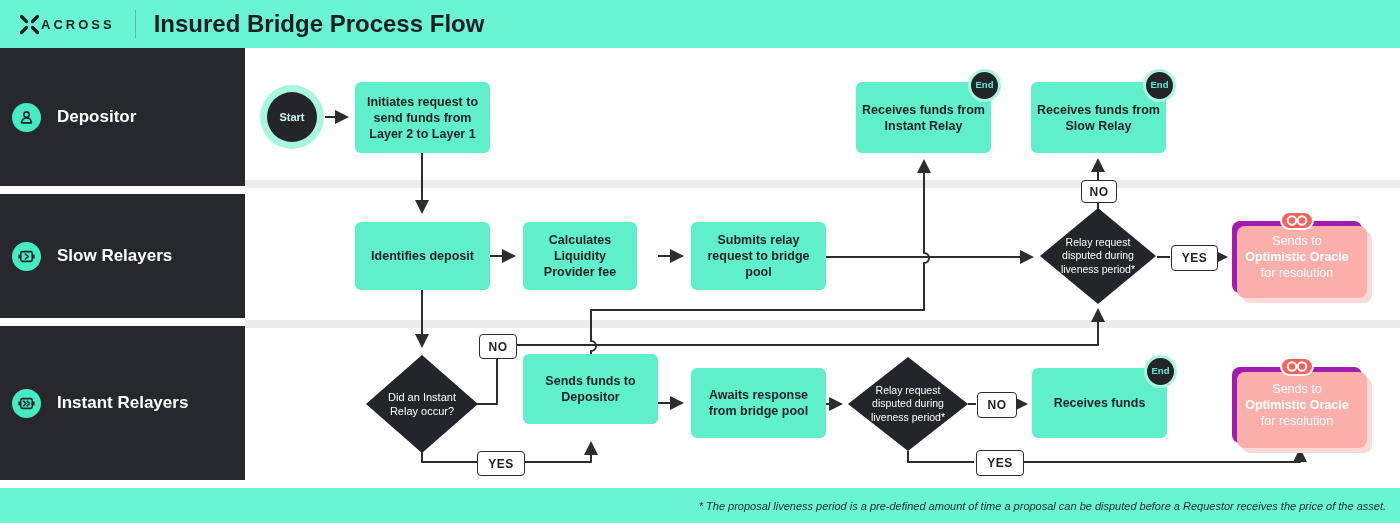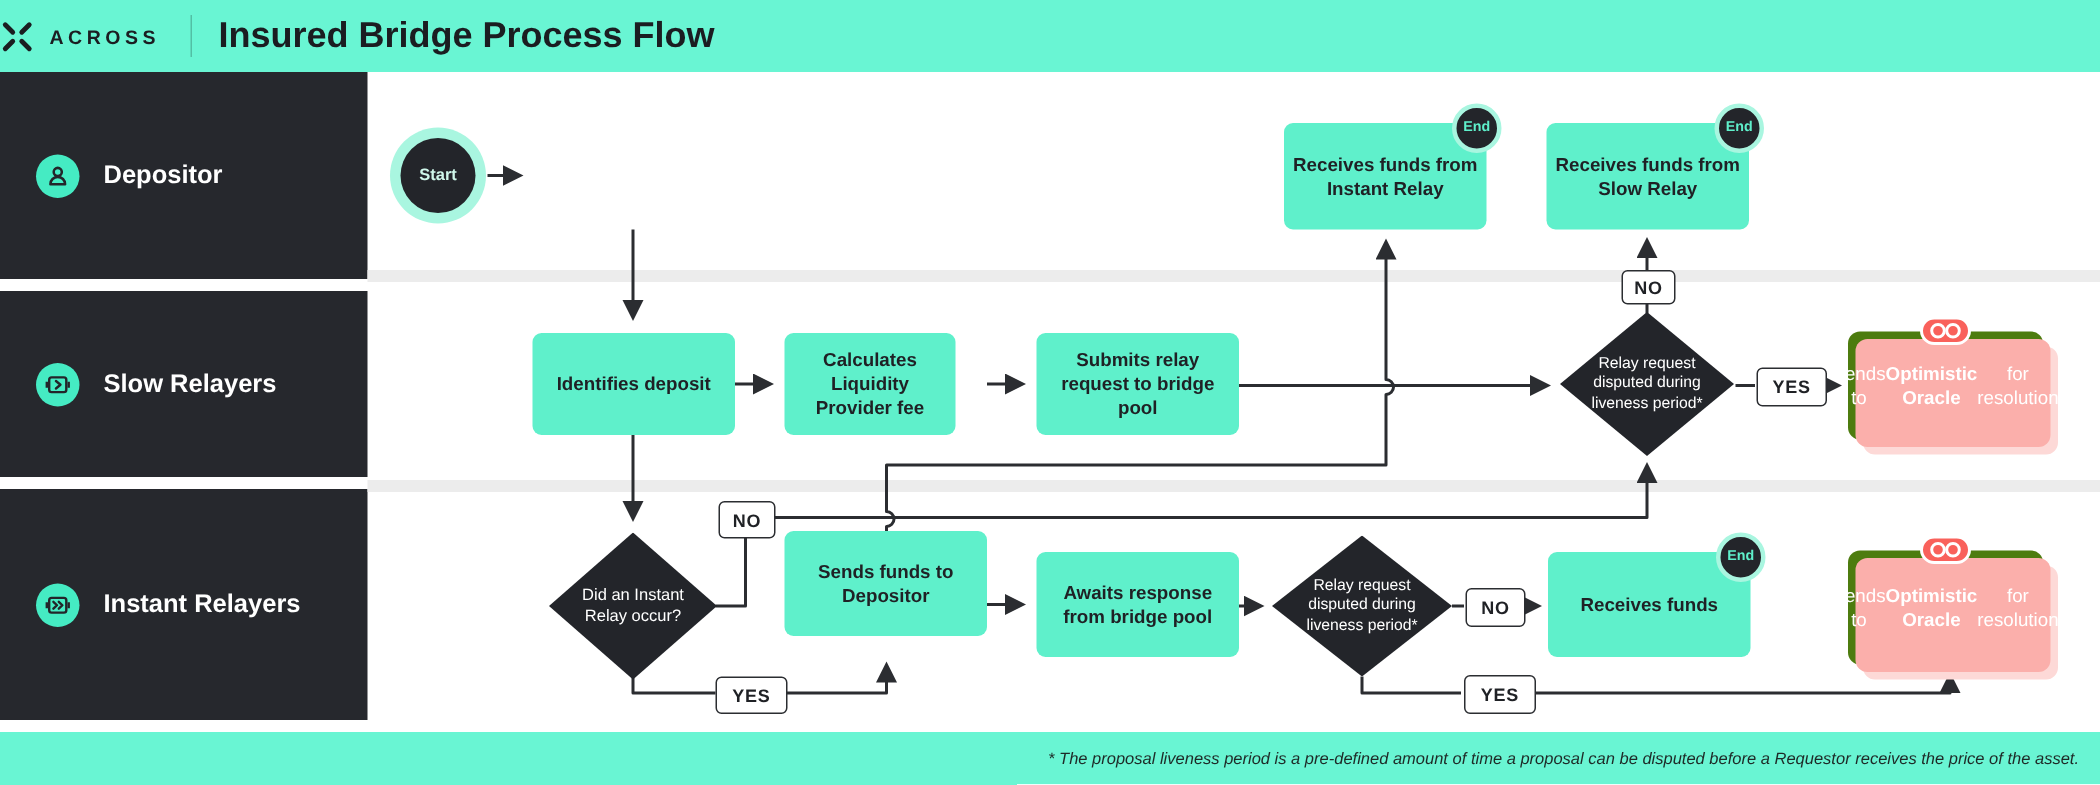--- a/index.html
+++ b/index.html
@@ -2,27 +2,27 @@
 <html><head>
 <meta charset="utf-8">
 <style>
   html,body{margin:0;padding:0;background:#fff;}
   #canvas{position:relative;width:1400px;height:523px;overflow:hidden;
           font-family:"Liberation Sans",sans-serif;background:#fff;}
 
   
   .header{position:absolute;left:0;top:0;width:1400px;height:48px;background:#69F5D3;
           display:flex;align-items:center;}
-  .brand-wrap{display:flex;align-items:center;gap:10px;}
+  .brand-wrap{display:flex;align-items:center;padding-left:18px;}
   .brand-text{font-size:13px;font-weight:bold;letter-spacing:3px;color:#1B1D21;}
   .header-divider{width:1px;height:28px;background:rgba(0,0,0,0.22);margin:0 18px 0 20px;}
   .page-title{font-size:24px;font-weight:bold;color:#1B1D21;}
 
   
-  .lane{position:absolute;left:0;width:245px;background:#26282D;display:flex;align-items:center;gap:16px;padding-left:24px;box-sizing:border-box;}
+  .lane{position:absolute;left:0;width:245px;background:#26282D;display:flex;align-items:center;gap:16px;padding-left:12px;box-sizing:border-box;}
   .lane-depositor{top:48px;height:138px;}
   .lane-slow{top:194px;height:124px;}
   .lane-instant{top:326px;height:154px;}
   .lane-icon{width:29px;height:29px;border-radius:50%;background:#45EBC3;display:flex;align-items:center;justify-content:center;flex:none;}
   .lane-label{color:#FFFFFF;font-size:17px;font-weight:bold;}
 
   
   .divider{position:absolute;left:245px;width:1155px;height:8px;background:#ECECEC;}
   .divider-1{top:180px;} .divider-2{top:320px;}
 
@@ -45,21 +45,21 @@
               color:#CFF7EA;font-size:11px;font-weight:bold;}
 
   .end-badge{position:absolute;top:-13px;right:-10px;width:27px;height:27px;border-radius:50%;background:#23252A;
              border:3px solid #A9F6E0;display:flex;align-items:center;justify-content:center;
              color:#5FF0CB;font-size:9.5px;font-weight:bold;}
 
   .decision-label{position:absolute;background:#FFFFFF;border:1.5px solid #2B2D31;border-radius:4px;
                   display:flex;align-items:center;justify-content:center;color:#1F2125;
                   font-size:12px;font-weight:bold;letter-spacing:0.5px;}
 
-  .red-box{position:absolute;background:#4d7c0f;border-radius:8px;display:flex;flex-direction:row;align-items:center;justify-content:center;
+  .red-box{position:absolute;background:#a21caf;border-radius:8px;display:flex;flex-direction:column;align-items:center;justify-content:center;
            color:#fff;text-align:center;font-size:12.5px;line-height:1.3;}
   .red-box::before{content:"";position:absolute;left:5px;top:5px;width:100%;height:100%;background:#FBAFAB;border-radius:8px;z-index:-1;}
   .red-box::after{content:"";position:absolute;left:10px;top:10px;width:100%;height:100%;background:#FDD9D7;border-radius:8px;z-index:-2;}
   .red-bold{font-weight:bold;}
   .oo-badge{position:absolute;top:-12px;left:50%;transform:translateX(-50%);}
 
   svg.lines{position:absolute;left:0;top:0;z-index:1;}
   .node{z-index:2;}
 </style>
 </head>
@@ -149,20 +149,23 @@
       <path d="M 1217 257 L 1225 257" marker-end="url(#arr)"></path>
     </g>
   </svg>
 
   <div class="start-ring node">
     <div class="start-core">
         <span>Start</span>
       </div>
   </div>
 
+  <div class="box node" style="left:355px;top:82px;width:135px;height:71px;">
+    <span>Initiates request to send funds from Layer 2 to Layer 1</span>
+  </div>
   <div class="box node" style="left:856px;top:82px;width:135px;height:71px;">
     <span>Receives funds from Instant Relay</span>
     <span class="end-badge">End</span>
   </div>
   <div class="box node" style="left:1031px;top:82px;width:135px;height:71px;">
     <span>Receives funds from Slow Relay</span>
     <span class="end-badge">End</span>
   </div>
 
   <div class="box node" style="left:355px;top:222px;width:135px;height:68px;">

